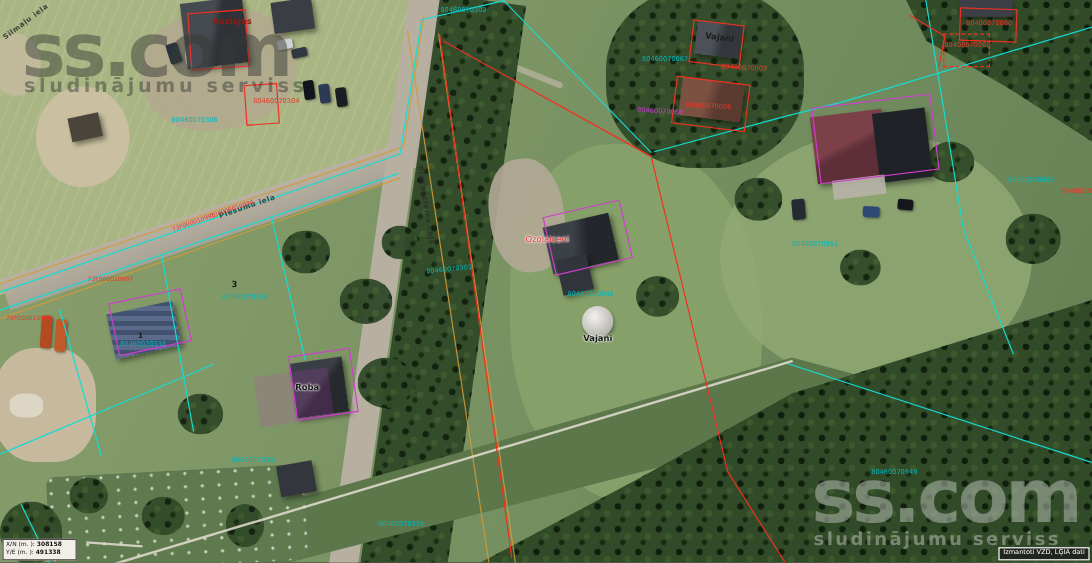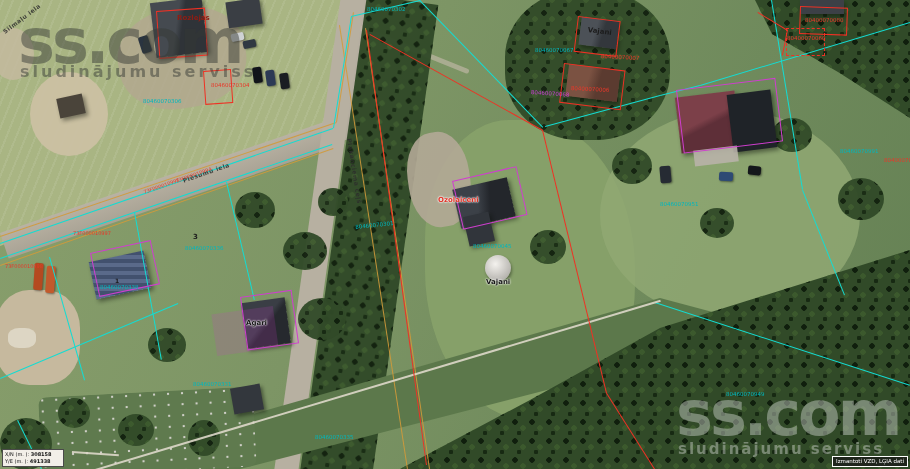--- a/index.html
+++ b/index.html
@@ -38,21 +38,21 @@
   .box{position:absolute;border:1px solid #ef3124;transform-origin:0 0;}
   .mbox{position:absolute;border:1px solid #cf3ecf;transform-origin:0 0;}
   .bld{position:absolute;transform-origin:50% 50%;box-shadow:2px 3px 4px rgba(10,15,8,.45);}
   .car{position:absolute;border-radius:2px;transform-origin:50% 50%;box-shadow:1px 1px 2px rgba(0,0,0,.4);}
   
   .ann{position:absolute;transform-origin:0 0;white-space:nowrap;line-height:1;}
   .cyan-num{color:#00b7bd;}
   .red-num{color:#e8382a;}
   .magenta-num{color:#c93fd2;}
   .place-red{color:#8e1d14;font-weight:bold;padding-left:15px;}
-  .place-red-halo{color:#e03226;font-weight:bold;text-shadow:0 0 2px #fff,0 0 2px #fff,0 0 1px #fff;}
+  .place-red-halo{color:#e03226;font-weight:normal;text-shadow:0 0 2px #fff,0 0 2px #fff,0 0 1px #fff;}
   .place-dark{color:#1c1c1c;font-weight:bold;}
   .place-dark-halo{color:#161616;font-weight:bold;text-shadow:0 0 2px #fff,0 0 2px #fff;}
   .street{color:#2d2d2d;font-weight:bold;letter-spacing:.5px;opacity:.85;}
   
   .wm-brand{position:absolute;font-weight:bold;letter-spacing:-3px;line-height:.9;pointer-events:none;}
   .wm-tag{position:absolute;font-weight:bold;pointer-events:none;}
   .wm-dark{color:rgba(52,56,52,.48);}
   .wm-light{color:rgba(192,197,190,.5);}
   
   #coordbox{
@@ -194,21 +194,21 @@
   </div>
 
   <div class="layer">
       <span class="ann street" style="left: 2px; top: 30px; font-size: 6px; transform: rotate(-37deg);">Silmaļu iela</span>
       <span class="ann street" style="left: 182px; top: 178px; font-size: 6px; transform: rotate(-19deg);">Plēsumu iela</span>
       <span class="ann street" style="left: 352px; top: 138px; font-size: 6px; transform: rotate(81deg);">Plakanciema ceļš</span>
       <span class="ann place-red" style="left: 162px; top: 15px; font-size: 7px;">Rozlejas</span>
       <span class="ann place-dark" style="left: 588px; top: 27px; font-size: 7px; transform: rotate(7deg);">Vajani</span>
       <span class="ann place-red-halo" style="left: 438px; top: 197px; font-size: 7px;">Ozolaiceni</span>
       <span class="ann place-dark-halo" style="left: 486px; top: 279px; font-size: 7px;">Vajani</span>
-      <span class="ann place-dark-halo" style="left: 246px; top: 320px; font-size: 7px;">Agari</span>
+      <span class="ann place-dark-halo" style="left: 246px; top: 320px; font-size: 7px;">Roba</span>
       <span class="ann place-dark" style="left: 193px; top: 234px; font-size: 7px;">3</span>
       <span class="ann place-dark" style="left: 115px; top: 278px; font-size: 6px;">1</span>
       <span class="ann cyan-num" style="left: 367px; top: 7px; font-size: 5.5px;">80460070302</span>
       <span class="ann cyan-num" style="left: 143px; top: 99px; font-size: 5.5px;">80460070306</span>
       <span class="ann cyan-num" style="left: 185px; top: 246px; font-size: 5.5px;">80460070336</span>
       <span class="ann cyan-num" style="left: 100px; top: 285px; font-size: 5.5px;">80460070338</span>
       <span class="ann cyan-num" style="left: 193px; top: 382px; font-size: 5.5px;">80460070331</span>
       <span class="ann cyan-num" style="left: 315px; top: 435px; font-size: 5.5px;">80460070335</span>
       <span class="ann cyan-num" style="left: 355px; top: 225px; font-size: 5.5px; transform: rotate(-6deg);">80460070301</span>
       <span class="ann cyan-num" style="left: 473px; top: 244px; font-size: 5.5px;">80460070045</span>

